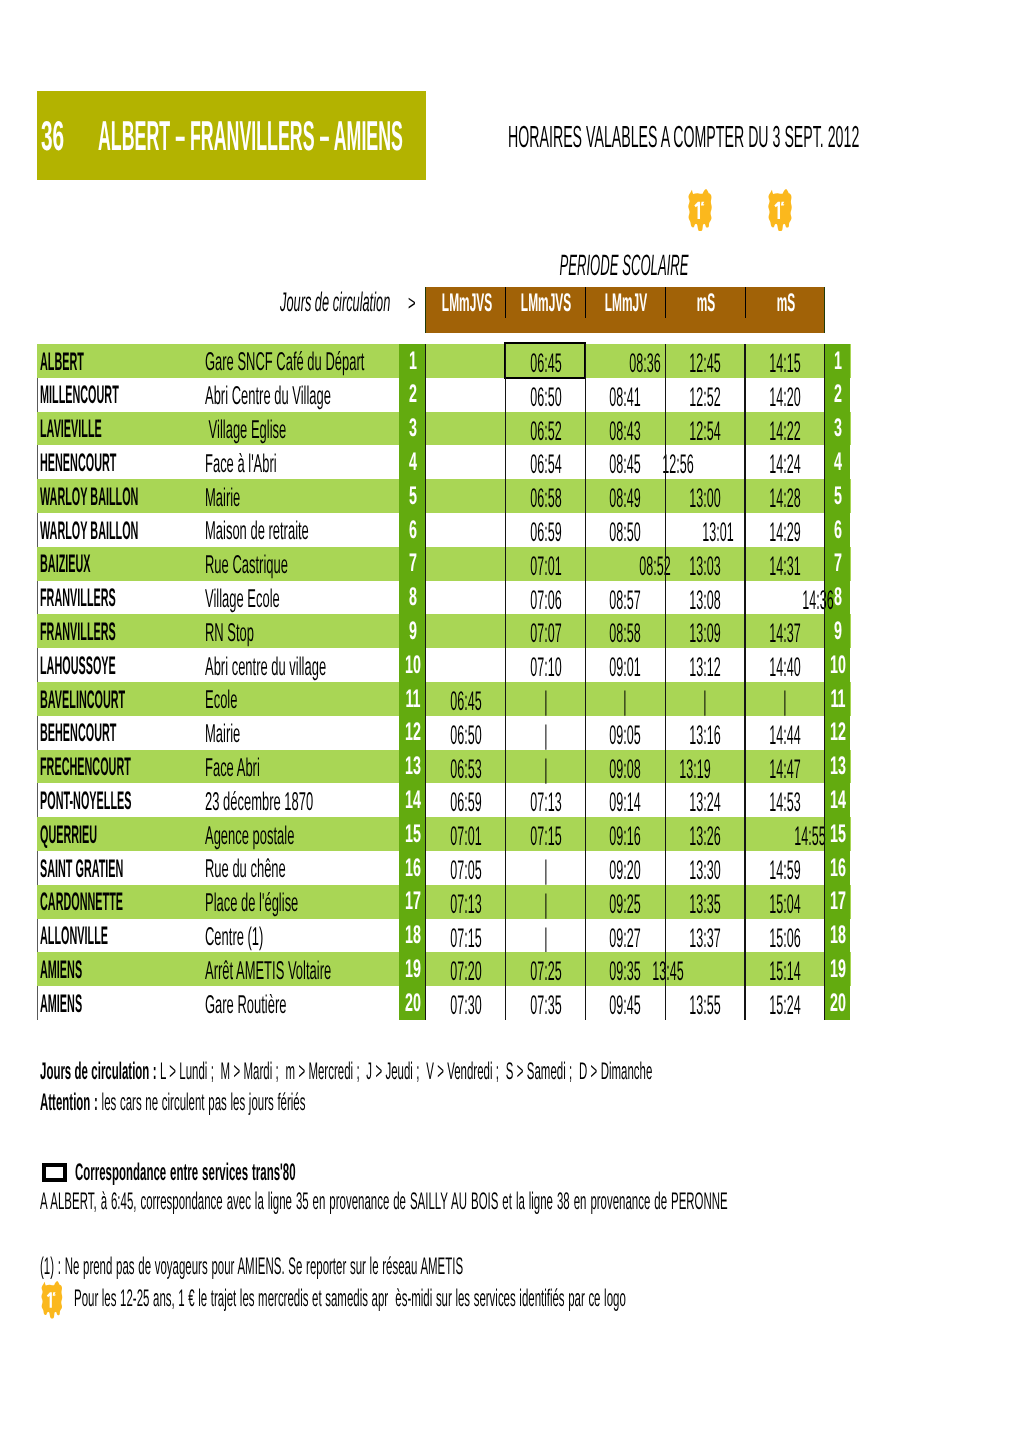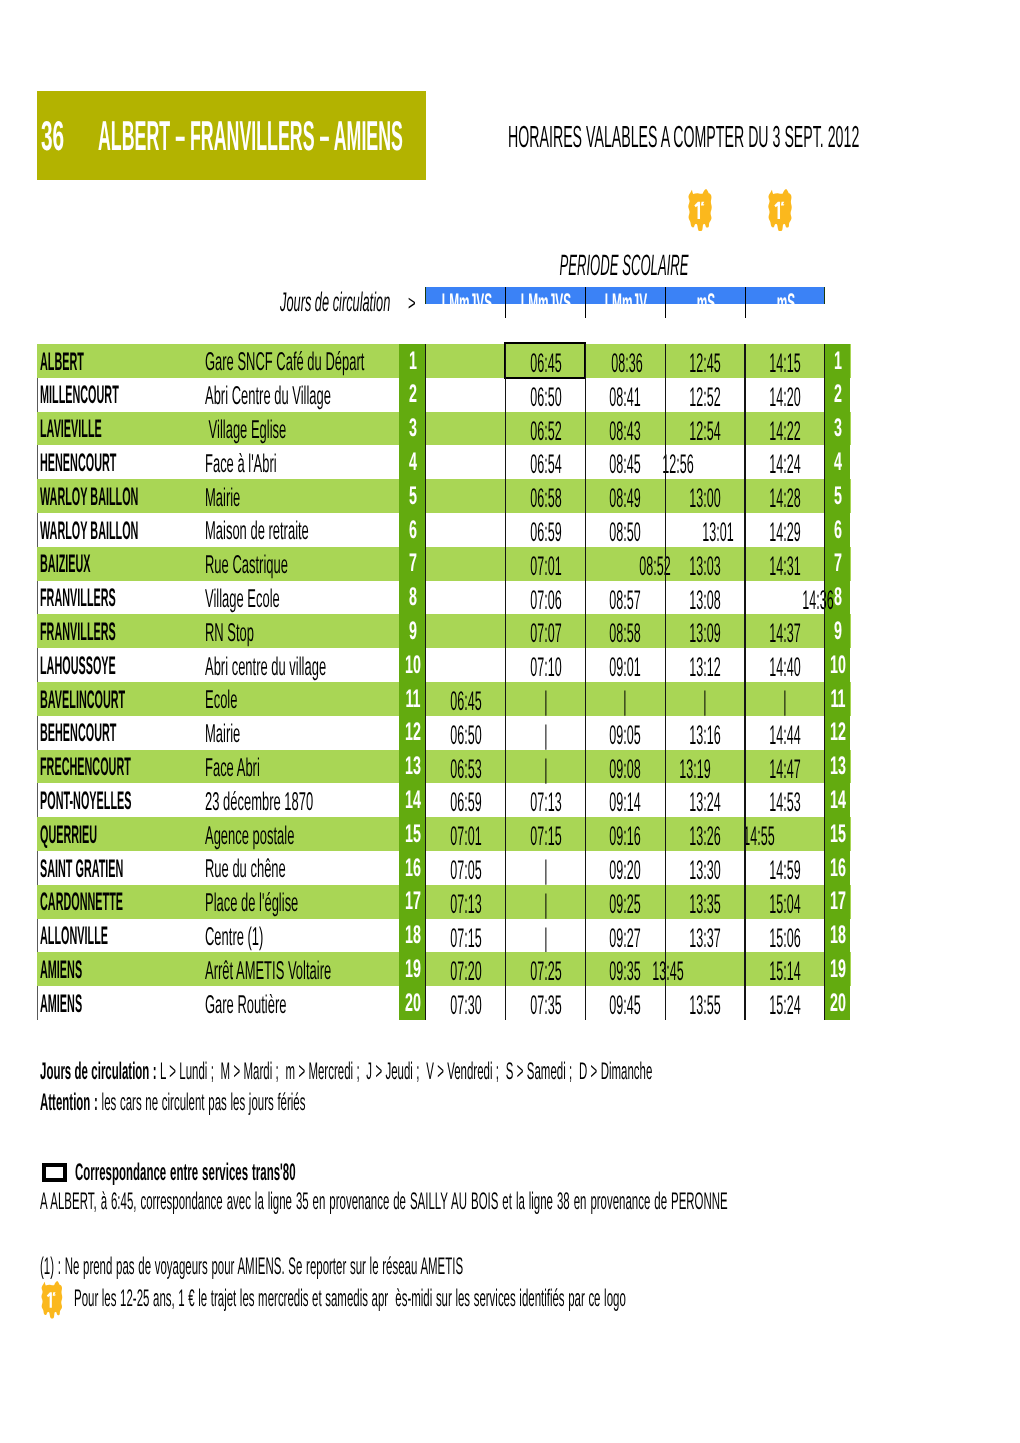--- a/index.html
+++ b/index.html
@@ -11,21 +11,21 @@
   .abs{position:absolute;}
   .cx{display:block;transform-origin:left top;white-space:pre;}
 
   
   #titlebar{left:37px;top:91px;width:389px;height:88.5px;background:#b3b300;}
 
   
   .logo{display:block;}
 
   
-  #dayhdr{left:425px;top:286.7px;width:400px;height:17px;background:#3b82f6;
+  #dayhdr{left:425px;top:286.7px;width:400px;height:46px;background:#a16207;
           border-left:1.4px solid #1d3a0a;border-right:1.4px solid #1d3a0a;box-sizing:border-box;}
   .dsep{position:absolute;top:0;width:1.4px;height:31.5px;background:#000;}
 
   
   #grid{left:37px;top:344px;width:814px;height:676px;}
   .row{position:absolute;left:0;width:814px;height:33.8px;}
   .row.alt{background:#a9d655;}
   .idx{position:absolute;top:0;width:26.2px;height:100%;background:#63ab0f;}
   .idx.l{left:362px;}
   .idx.r{left:787px;}
@@ -111,21 +111,21 @@
         </div>
       <div class="idx r">
           <span class="cx" style="position:absolute;left:14.3px;top:4.6px;font-size:25.6px;font-weight:bold;color:#fff;transform:translateX(-50%) scaleX(0.56);transform-origin:center top;line-height:25px;">1</span>
         </div>
       <div class="tcell" style="left:388.0px">
           <span class="cx" style="position:absolute;left:40.8px;top:6.1px;font-size:27.0px;color:#000;transform:translateX(-50%) scaleX(0.465);transform-origin:center top;line-height:27px;"></span>
         </div>
       <div class="tcell" style="left:467.8px">
           <span class="cx" style="position:absolute;left:40.8px;top:6.1px;font-size:27.0px;color:#000;transform:translateX(-50%) scaleX(0.465);transform-origin:center top;line-height:27px;">06:45</span>
         </div>
-      <div class="tcell" style="left:549px">
+      <div class="tcell" style="left:567px">
           <span class="cx" style="position:absolute;left:40.8px;top:6.1px;font-size:27.0px;color:#000;transform:translateX(-50%) scaleX(0.465);transform-origin:center top;line-height:27px;">08:36</span>
         </div>
       <div class="tcell" style="left:627.4px">
           <span class="cx" style="position:absolute;left:40.8px;top:6.1px;font-size:27.0px;color:#000;transform:translateX(-50%) scaleX(0.465);transform-origin:center top;line-height:27px;">12:45</span>
         </div>
       <div class="tcell" style="left:707.2px">
           <span class="cx" style="position:absolute;left:40.8px;top:6.1px;font-size:27.0px;color:#000;transform:translateX(-50%) scaleX(0.465);transform-origin:center top;line-height:27px;">14:15</span>
         </div>
       <div id="corr-box"></div>
     </div>
@@ -524,21 +524,21 @@
         </div>
       <div class="tcell" style="left:467.8px">
           <span class="cx" style="position:absolute;left:40.8px;top:6.1px;font-size:27.0px;color:#000;transform:translateX(-50%) scaleX(0.465);transform-origin:center top;line-height:27px;">07:15</span>
         </div>
       <div class="tcell" style="left:547.6px">
           <span class="cx" style="position:absolute;left:40.8px;top:6.1px;font-size:27.0px;color:#000;transform:translateX(-50%) scaleX(0.465);transform-origin:center top;line-height:27px;">09:16</span>
         </div>
       <div class="tcell" style="left:627.4px">
           <span class="cx" style="position:absolute;left:40.8px;top:6.1px;font-size:27.0px;color:#000;transform:translateX(-50%) scaleX(0.465);transform-origin:center top;line-height:27px;">13:26</span>
         </div>
-      <div class="tcell" style="left:681px">
+      <div class="tcell" style="left:732px">
           <span class="cx" style="position:absolute;left:40.8px;top:6.1px;font-size:27.0px;color:#000;transform:translateX(-50%) scaleX(0.465);transform-origin:center top;line-height:27px;">14:55</span>
         </div>
     </div>
     <div class="row" style="top:507.0px">
       <div>
           <span class="cx" style="position:absolute;left:3.2px;top:4.6px;font-size:25.3px;font-weight:bold;color:#000;transform:scaleX(0.428);line-height:26px;">SAINT GRATIEN</span>
         </div>
       <div>
           <span class="cx" style="position:absolute;left:167.5px;top:5.4px;font-size:25.7px;color:#000;transform:scaleX(0.505);line-height:27px;">Rue du chêne</span>
         </div>

